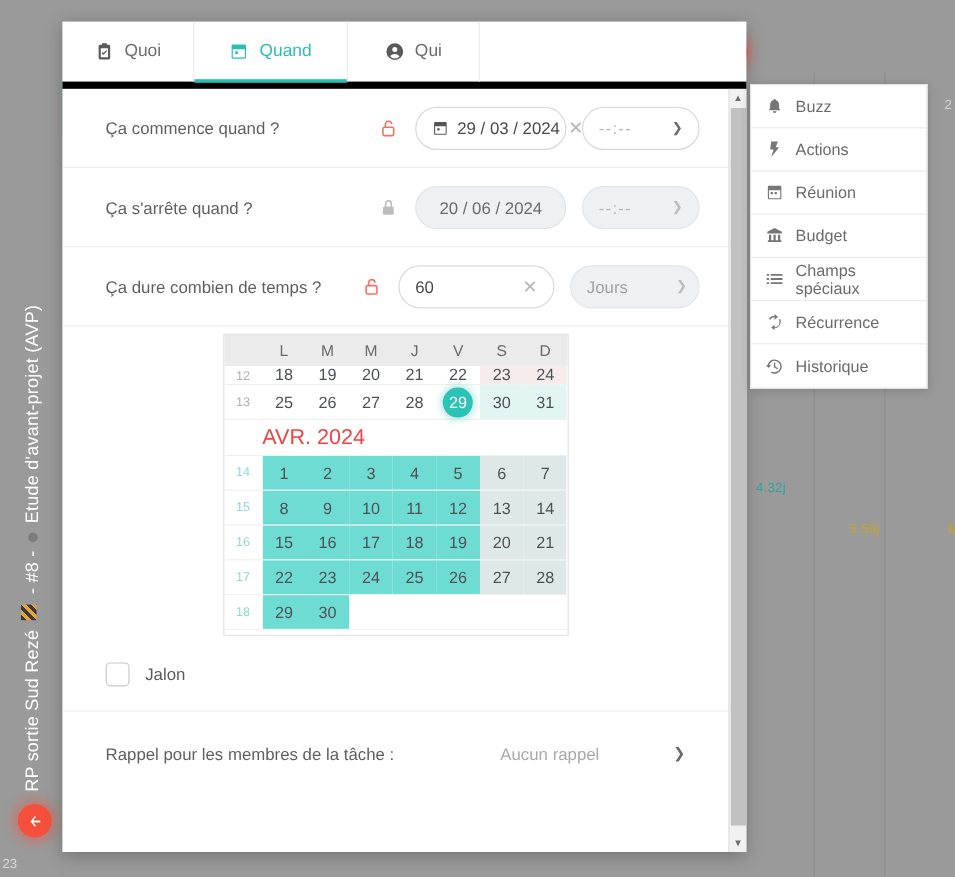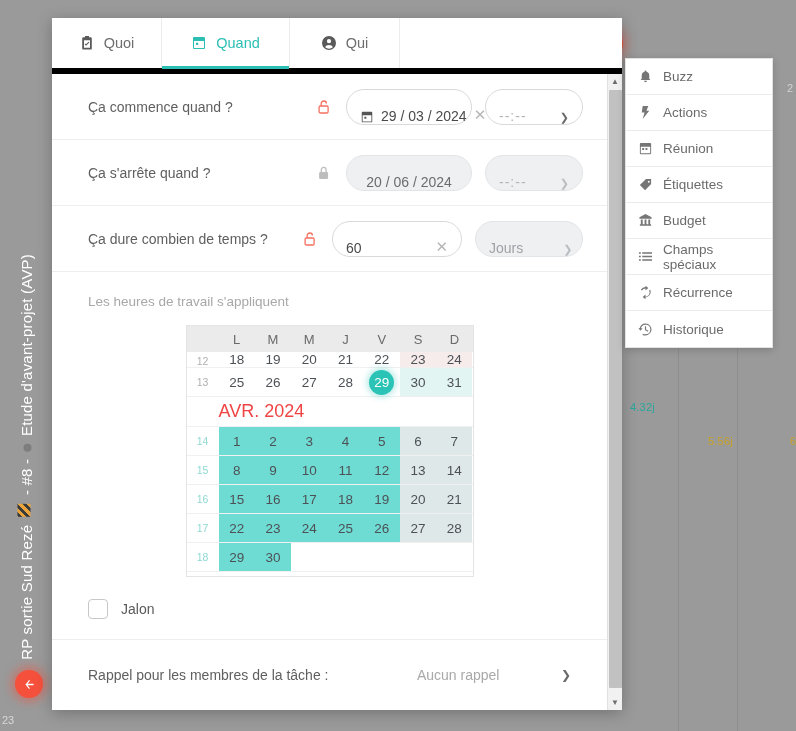--- a/index.html
+++ b/index.html
@@ -66,21 +66,21 @@
   .more-btn {
     position: absolute; left: 596px; top: 30px; width: 27px; height: 27px;
     border-radius: 50%; background: #f4503c; color: #fff;
     display: flex; align-items: center; justify-content: center;
     font-size: 15px; font-weight: bold; letter-spacing: -1px;
     box-shadow: 0 0 10px 4px rgba(244,80,60,.40); cursor: pointer; z-index: 5;
   }
 
   
   .side-menu {
-    position: absolute; left: 625px; top: 58px; width: 148px;
+    position: absolute; left: 625px; top: 70px; width: 148px;
     background: #fff; border: 1px solid #e2e2e2;
     box-shadow: 0 2px 8px rgba(0,0,0,.18); z-index: 30;
   }
   .side-menu-item {
     display: flex; align-items: center; gap: 10px;
     height: 36px; padding: 0 12px; border-bottom: 1px solid #ececec;
     color: #6b6b6b; font-size: 13.5px; cursor: pointer;
   }
   .side-menu-item:last-child { border-bottom: none; }
   .smi-icon {
@@ -129,21 +129,21 @@
   .flabel { color: #5f5f5f; font-size: 14px; flex: 1 1 auto; }
 
   .lock {
     width: 16px; flex: 0 0 16px; margin-right: 14px;
     display: flex; align-items: center; justify-content: center;
   }
   .lock svg { width: 14px; height: 16px; }
 
   .pill {
     height: 36px; border: 1px solid #d9d9d9; border-radius: 18px;
-    background: #fff; display: flex; align-items: flex-end;
+    background: #fff; display: flex; align-items: center;
     padding: 0 13px; font-size: 14px; color: #4a4a4a; cursor: text;
   }
   .pill.disabled { background: #eef0f2; border-color: #e2e5e8; color: #6c6c6c; cursor: default; }
   .pill.sel { cursor: pointer; }
   .w-date { width: 126px; justify-content: flex-start; gap: 7px; }
   .w-time { width: 98px; justify-content: space-between; margin-left: 13px; }
   .w-num  { width: 130px; justify-content: space-between; }
   .w-unit { width: 108px; justify-content: space-between; margin-left: 13px; gap: 40px; }
   .cal-ic svg { width: 14px; height: 14px; fill: #555; display: block; }
   .clear-x { color: #b6b6b6; font-size: 15px; margin-left: auto; cursor: pointer; }
@@ -292,28 +292,20 @@
 
   <div class="side-menu-item">
     <span class="smi-icon">
         <svg viewBox="0 0 16 16">
           <path d="M3 2h10a1 1 0 0 1 1 1v10a1 1 0 0 1-1 1H3a1 1 0 0 1-1-1V3a1 1 0 0 1 1-1zm0 4v7h10V6zm1.5 1.5h2v2h-2zm3.5 0h2v2H8z"></path>
         </svg>
       </span>
     <span>Réunion</span>
   </div>
 
-  <div class="side-menu-item">
-    <span class="smi-icon">
-        <svg viewBox="0 0 16 16">
-          <path d="M8.5 2H14v5.5L7.5 14 2 8.5zM11.5 4a1 1 0 1 0 0 2 1 1 0 0 0 0-2z"></path>
-        </svg>
-      </span>
-    <span>Étiquettes</span>
-  </div>
 
 
   <div class="side-menu-item">
     <span class="smi-icon">
         <svg viewBox="0 0 16 16">
           <path d="M8 1 1.5 4.5V6h13V4.5zM3 7v5H2v1.5h12V12h-1V7h-2v5H9V7H7v5H5V7z"></path>
         </svg>
       </span>
     <span>Budget</span>
   </div>
@@ -429,21 +421,20 @@
       <div class="pill w-num">
         <span>60</span>
         <span class="clear-x">✕</span>
       </div>
       <div class="pill w-unit disabled">
         <span class="muted2">Jours</span>
         <span class="chev dim">❯</span>
       </div>
     </div>
 
-    <div class="worktime">Les heures de travail s'appliquent</div>
 
     <div class="cal-wrap">
       <div class="cal-head">
         <div class="wk"></div>
         <div class="dh">L</div>
         <div class="dh">M</div>
         <div class="dh">M</div>
         <div class="dh">J</div>
         <div class="dh">V</div>
         <div class="dh">S</div>

